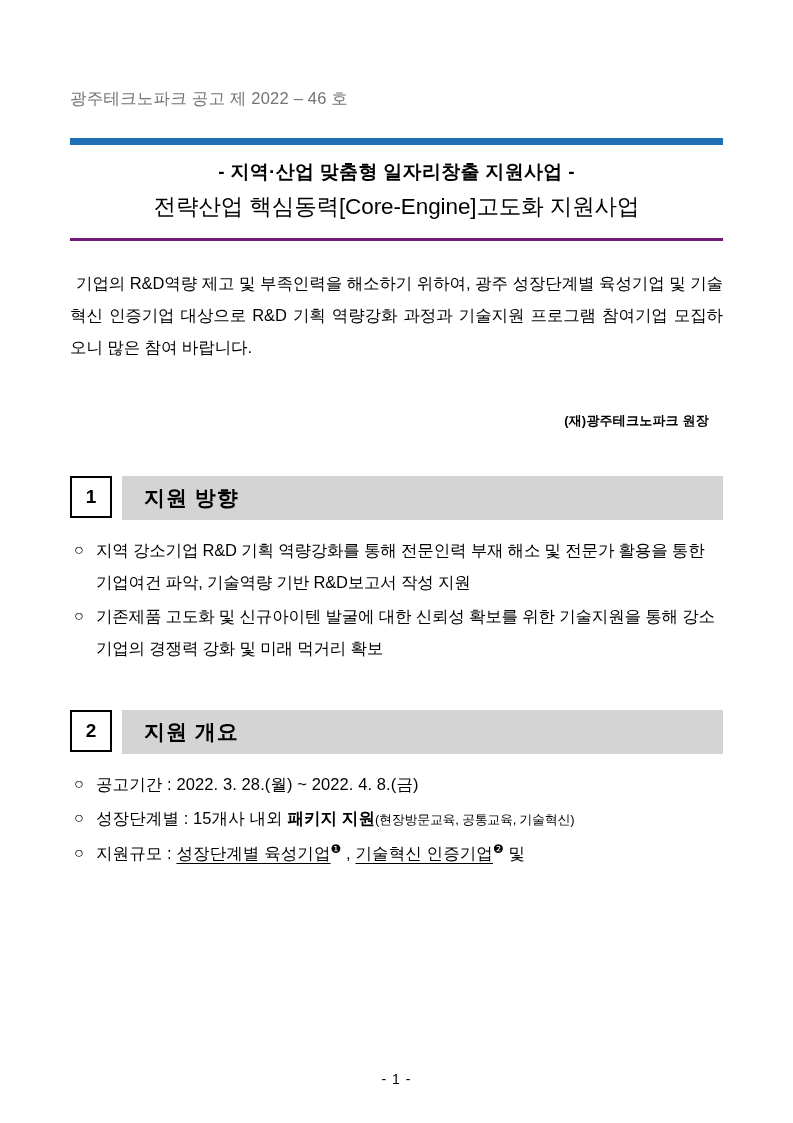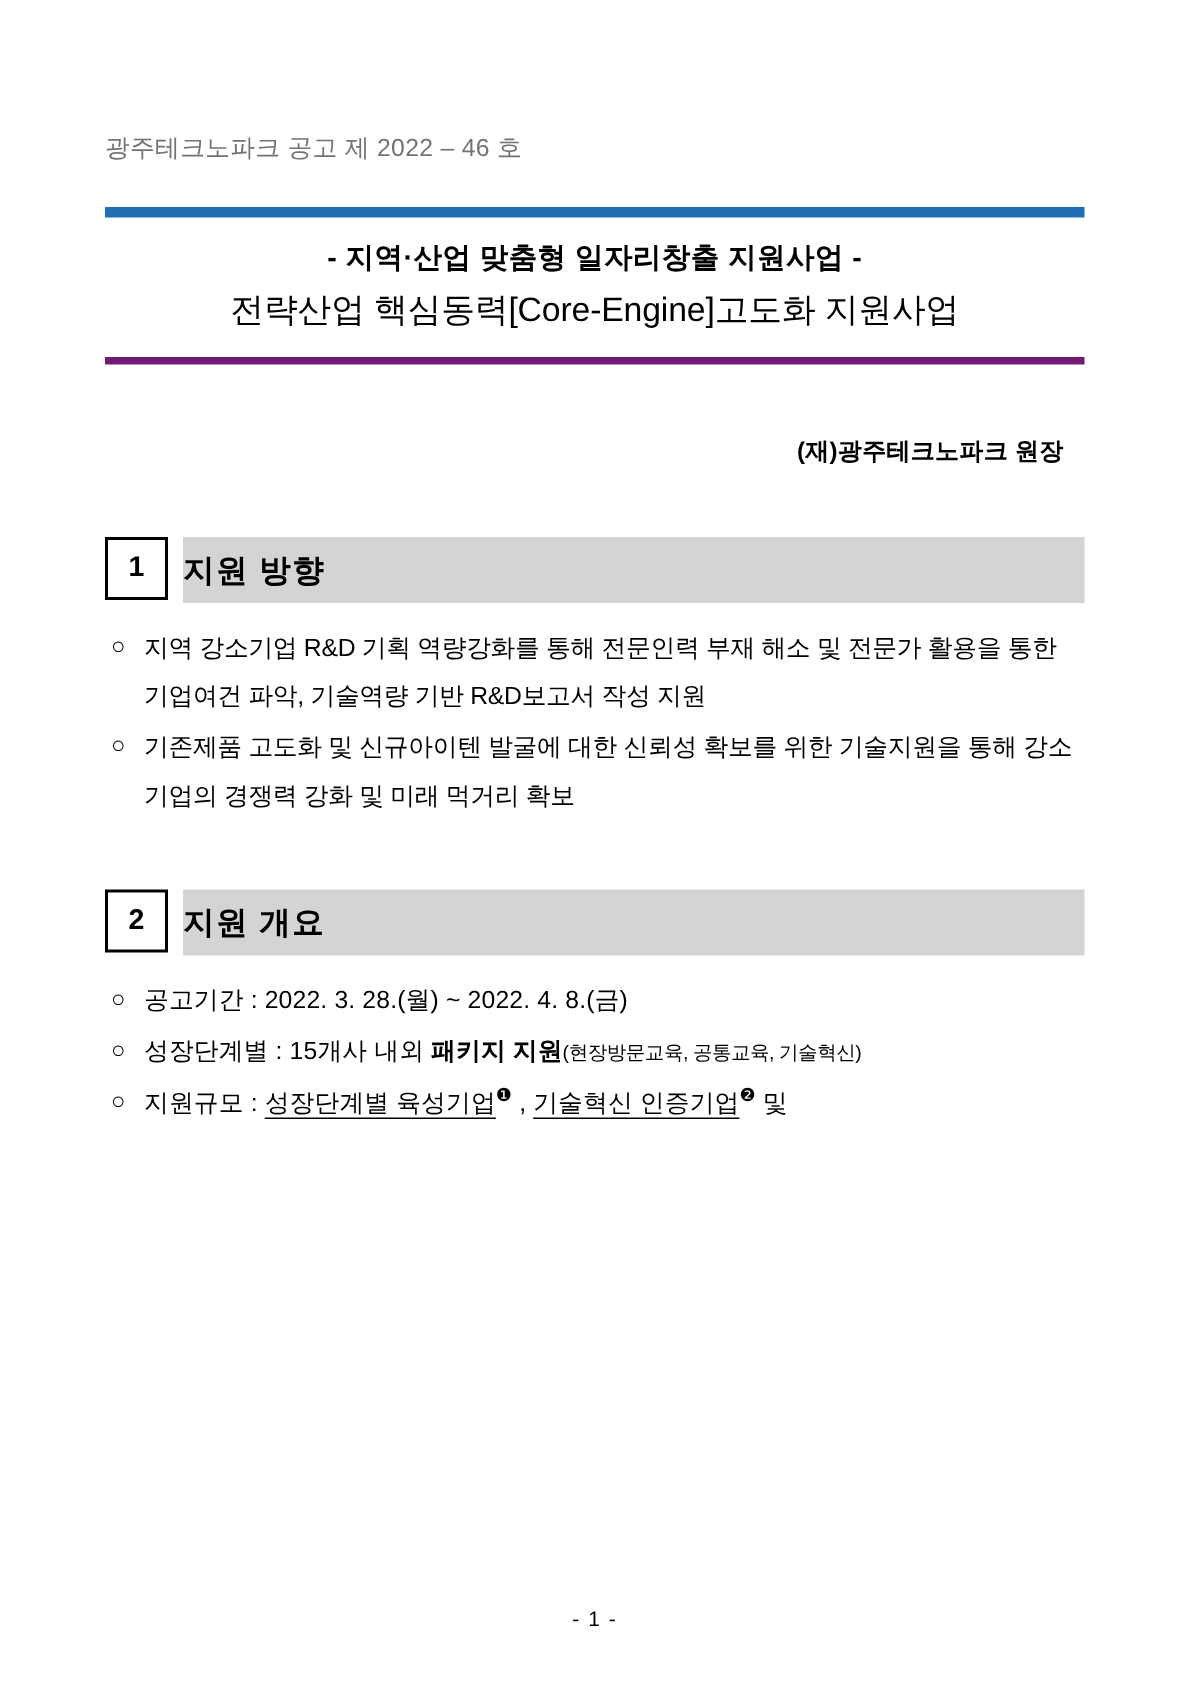--- a/index.html
+++ b/index.html
@@ -24,21 +24,21 @@
   }
   .doc-number {
     font-size: 16.5px;
     letter-spacing: 0.2px;
     padding-top: 88px;
     color: #737373;
   }
   .title-block {
     margin-top: 28px;
     border-top: 7px solid #1f6fb5;
-    border-bottom: 5px solid #701a75;
+    border-bottom: 3px solid #701a75;
     padding: 10px 0 12px 0;
     text-align: center;
   }
   .title-line-1 {
     font-size: 19px;
     font-weight: bold;
     letter-spacing: 0.3px;
     margin: 4px 0 6px 0;
   }
   .title-line-2 {
@@ -69,21 +69,21 @@
     letter-spacing: 0.5px;
   }
   .date-line span.sep {
     display: inline-block;
     width: 22px;
   }
   .signature {
     margin-top: 48px;
     text-align: right;
     font-weight: bold;
-    font-size: 16px;
+    font-size: 13px;
     letter-spacing: 0.2px;
     padding-right: 14px;
   }
   .section {
     margin-top: 46px;
   }
   .section-header {
     display: flex;
     align-items: stretch;
     height: 44px;
@@ -99,20 +99,21 @@
     font-weight: bold;
     box-sizing: border-box;
     background: #fff;
     margin-right: 10px;
   }
   .section-title-bar {
     flex: 1;
     background: #d4d4d4;
     display: flex;
     align-items: center;
+    padding-left: 22px;
     font-size: 21px;
     font-weight: bold;
     letter-spacing: 1px;
   }
   .bullets {
     margin-top: 14px;
   }
   .bullet-row {
     display: flex;
     margin-bottom: 2px;
@@ -164,20 +165,21 @@
 
 <div class="page">
 
   <div class="doc-number">광주테크노파크 공고 제 2022 – 46 호</div>
 
   <div class="title-block">
     <div class="title-line-1">- 지역·산업 맞춤형 일자리창출 지원사업 -</div>
     <div class="title-line-2">전략산업 핵심동력[Core-Engine]고도화 지원사업</div>
   </div>
 
+  <div class="intro">기업의 R&amp;D역량 제고 및 부족인력을 해소하기 위하여, 광주 성장단계별 육성기업 및 기술혁신 인증기업 대상으로 R&amp;D 기획 역량강화 과정과 기술지원 프로그램 참여기업 모집하오니 많은 참여 바랍니다.</div>
 
 
   <div class="signature">(재)광주테크노파크 원장</div>
 
   <div class="section section1">
     <div class="section-header">
       <div class="section-number">1</div>
       <div class="section-title-bar">지원 방향</div>
     </div>
     <div class="bullets">

